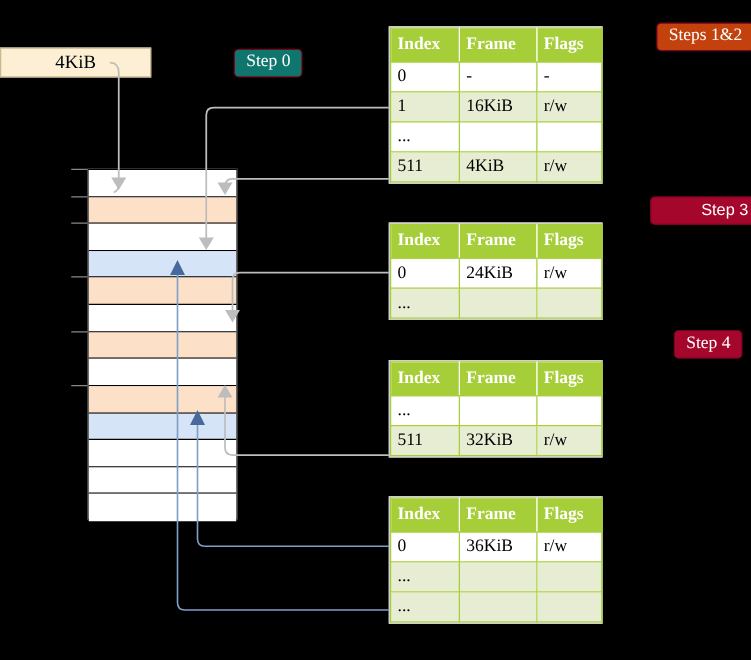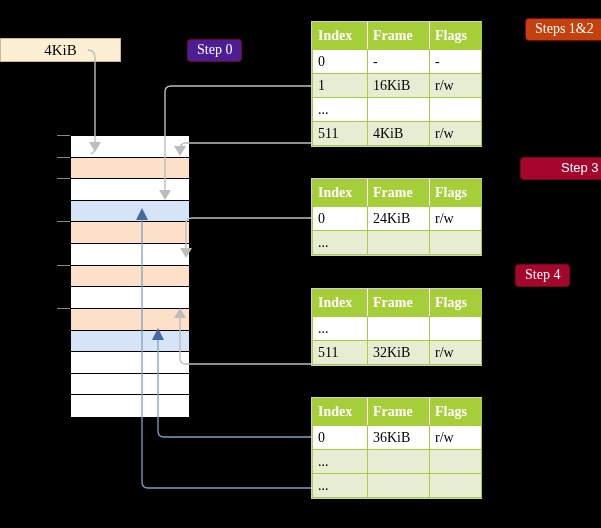--- a/index.html
+++ b/index.html
@@ -203,24 +203,24 @@
               <td>...</td>
               <td></td>
               <td></td>
             </tr>
           </tbody>
         </table>
       </div>
     </div>
 
   <div id="badges">
-      <div class="badge" style="left: 188px; top: 40px; background: #4c1d95;">Step 0</div>
+      <div class="badge" style="left: 188px; top: 40px; background: #0f766e;">Step 0</div>
       <div class="badge" style="left: 526px; top: 19px; background: #c2410c;">Steps 1&amp;2</div>
       <div class="badge sans" style="left: 521px; top: 158px; background: rgb(165, 6, 43); padding-left: 40px;">Step 3</div>
-      <div class="badge" style="left: 516px; top: 265px; background: rgb(165, 6, 43);">Step 4</div>
+      <div class="badge" style="left: 540px; top: 265px; background: rgb(165, 6, 43);">Step 4</div>
     </div>
 
   <svg class="wires" viewBox="0 0 601 528">
     <g fill="none" stroke="#BDBDBD" stroke-width="1.4">
 
       <path d="M121,50 Q128,50 128,58 L128,148 Q128,152 124,154" transform="translate(-33,0)"></path>
 
       <path d="M311,86 L171,86 Q165,86 165,92 L165,196"></path>
 
       <path d="M311,143 L186,143 Q180,143 180,149 L180,152"></path>

